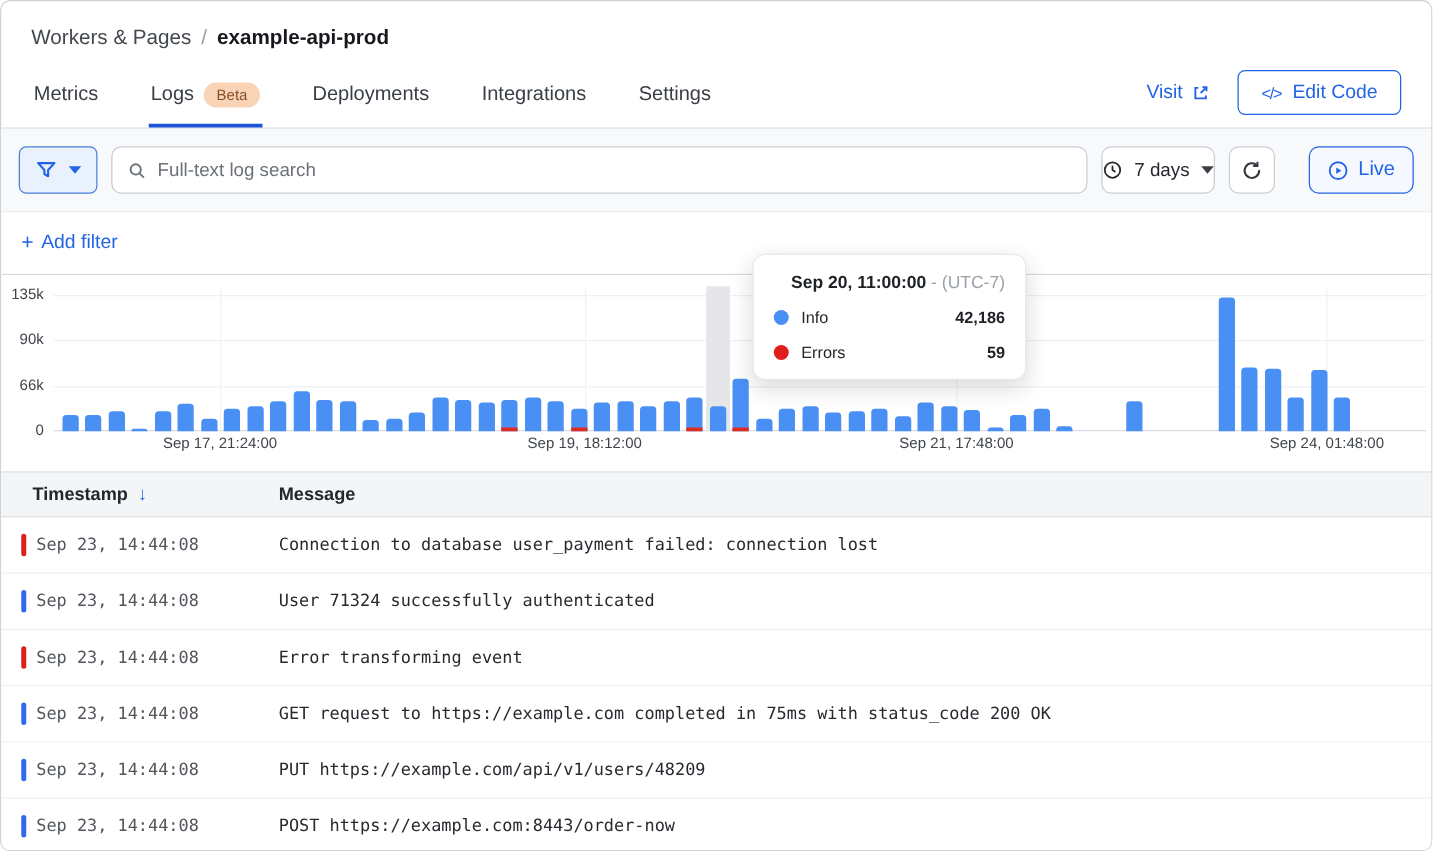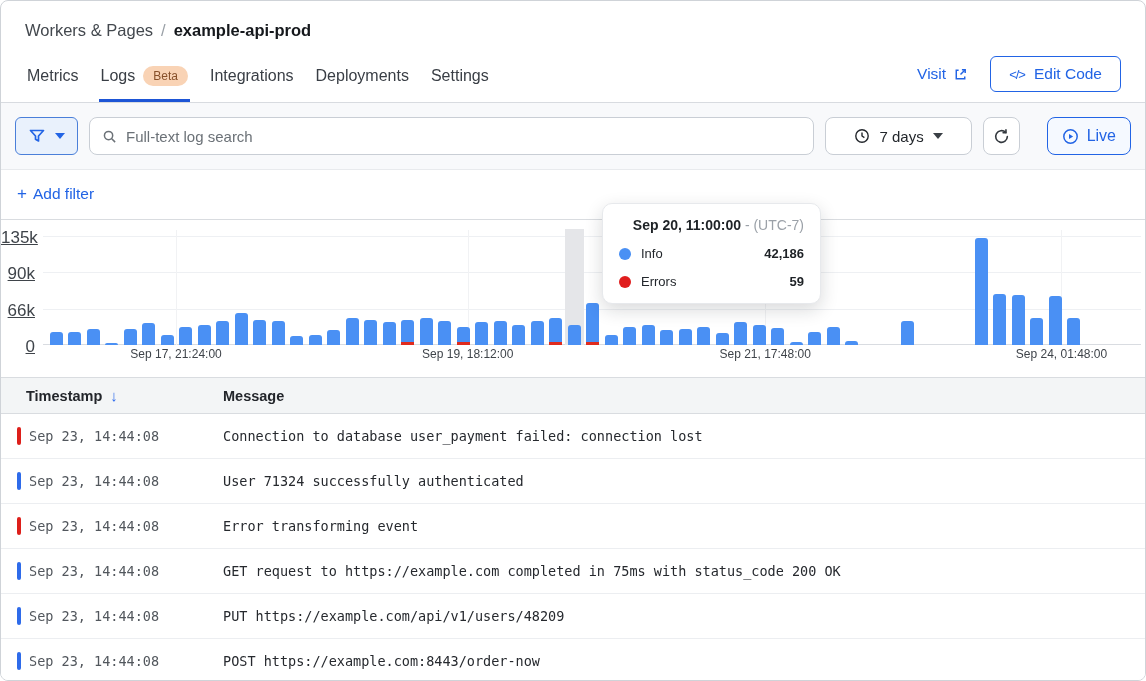--- a/index.html
+++ b/index.html
@@ -8,21 +8,21 @@
   .app { position:relative; width:1146px; height:681px; background:#fff;
          border:1px solid #cfd3d8; border-radius:8px; overflow:hidden; }
 
   
   .hdr { padding:20px 24px 0 24px; }
   .crumbs { font-size:16.5px; color:#43484e; display:flex; gap:8px; align-items:center; }
   .crumbs .cur { font-weight:bold; color:#15181c; }
   .crumbs .sep { color:#9aa0a7; }
   .tabbar { display:flex; align-items:flex-end; margin-top:16px; padding:0 24px;
             border-bottom:1px solid #d8dbe0; }
-  .tabs { display:flex; gap:18px; }
+  .tabs { display:flex; gap:38px; }
   .tab { font-size:16px; color:#393e45; padding:10px 2px 13px 2px; cursor:pointer;
          display:flex; align-items:center; gap:8px; border-bottom:3px solid transparent; }
   .tab.active { border-bottom-color:#1d55d6; }
   .badge { background:#f9d3b5; color:#87502a; font-size:12px; padding:3px 10px;
            border-radius:999px; }
   .hdr-right { margin-left:auto; display:flex; gap:22px; padding-bottom:10px; }
   .visit { color:#2264e5; font-size:15.5px; display:flex; gap:7px; align-items:center; cursor:pointer; }
   .edit-btn { display:flex; align-items:center; gap:9px; color:#2264e5; font-size:15.5px;
               border:1px solid #2264e5; border-radius:6px; background:#fff;
               padding:8px 18px; cursor:pointer; }
@@ -32,37 +32,37 @@
   .toolbar { display:flex; align-items:center; gap:11px; background:#f8f9fb;
              padding:14px 14px; border-bottom:1px solid #e8eaed; }
   .filter-btn { display:flex; align-items:center; gap:9px; background:#e9f1fc;
                 border:1px solid #4a7fd9; border-radius:6px; height:38px; padding:0 12px; cursor:pointer; }
   .search { flex:1; display:flex; align-items:center; gap:9px; background:#fff;
             border:1px solid #c9ced5; border-radius:8px; height:38px; padding:0 12px; }
   .search input { border:none; outline:none; flex:1; font-size:15px; color:#0369a1;
                   font-family:"Liberation Sans", sans-serif; background:transparent; }
   .search input::placeholder { color:#6b7177; }
   .ctrl { display:flex; align-items:center; gap:9px; background:#fff; border:1px solid #c9ced5;
-          border-radius:8px; height:38px; padding:0 28px; font-size:15px; color:#23272c; cursor:pointer; }
+          border-radius:8px; height:38px; padding:0 0; font-size:15px; color:#23272c; cursor:pointer; }
   .live-btn { display:flex; align-items:center; gap:8px; background:#f5f9ff; border:1px solid #2264e5;
               border-radius:8px; height:38px; padding:0 14px; color:#2264e5; font-size:16px;
               margin-left:16px; cursor:pointer; }
   .caret { width:0; height:0; border-left:5px solid transparent; border-right:5px solid transparent;
            border-top:6px solid #2264e5; }
   .caret.dark { border-top-color:#3a3f45; }
 
   .addfilter-row { background:#fff; padding:14px 16px 15px 16px; border-bottom:1px solid #d9dce0; }
   .addfilter { color:#2264e5; font-size:15.5px; display:inline-flex; gap:6px; align-items:center; cursor:pointer; }
   .plus { font-size:17px; }
 
   
   .chart { position:relative; height:157px; background:#fff; }
   .gridline { position:absolute; left:42px; right:4px; height:1px; background:#eef0f3; }
   .baseline { position:absolute; left:42px; right:4px; height:1px; background:#d9dce1; bottom:32px; }
-  .ylab { position:absolute; width:34px; text-align:right; font-size:17px; color:#3f444a;text-decoration:underline; }
+  .ylab { position:absolute; width:34px; text-align:right; font-size:12px; color:#3f444a; }
   .vgrid { position:absolute; width:1px; top:10px; bottom:32px; background:#f1f2f4; }
   .bars { position:absolute; left:46px; right:0; bottom:32px; height:110px;
           display:flex; align-items:flex-end; }
   .slot { width:18.5px; height:110px; display:flex; align-items:flex-end; justify-content:center;
           position:relative; }
   .slot.hover-slot { background:#e5e6e9; box-shadow:0 -6px 0 #e5e6e9; }
   .bar { width:13px; background:#4a90f4; border-radius:3px 3px 0 0; position:relative; }
   .bar .errseg { position:absolute; bottom:0; left:0; right:0; height:3px; background:#e02b1d; }
   .xlab { position:absolute; top:127px; transform:translateX(-50%); font-size:12px; color:#3f444a; white-space:nowrap; }
 
@@ -106,24 +106,24 @@
   <div class="tabbar">
     <div class="tabs" id="tabs">
         <div class="tab">
           <span>Metrics</span>
         </div>
         <div class="tab active">
           <span>Logs</span>
           <span class="badge">Beta</span>
         </div>
         <div class="tab">
+          <span>Deployments</span>
+        </div>
+        <div class="tab">
           <span>Integrations</span>
-        </div>
-        <div class="tab">
-          <span>Deployments</span>
         </div>
         <div class="tab">
           <span>Settings</span>
         </div>
       </div>
     <div class="hdr-right">
       <span class="visit">
         <span>Visit</span>
         <span class="icon">
           <svg width="15" height="15" viewBox="0 0 16 16" fill="none" stroke="#2264e5" stroke-width="1.6">

